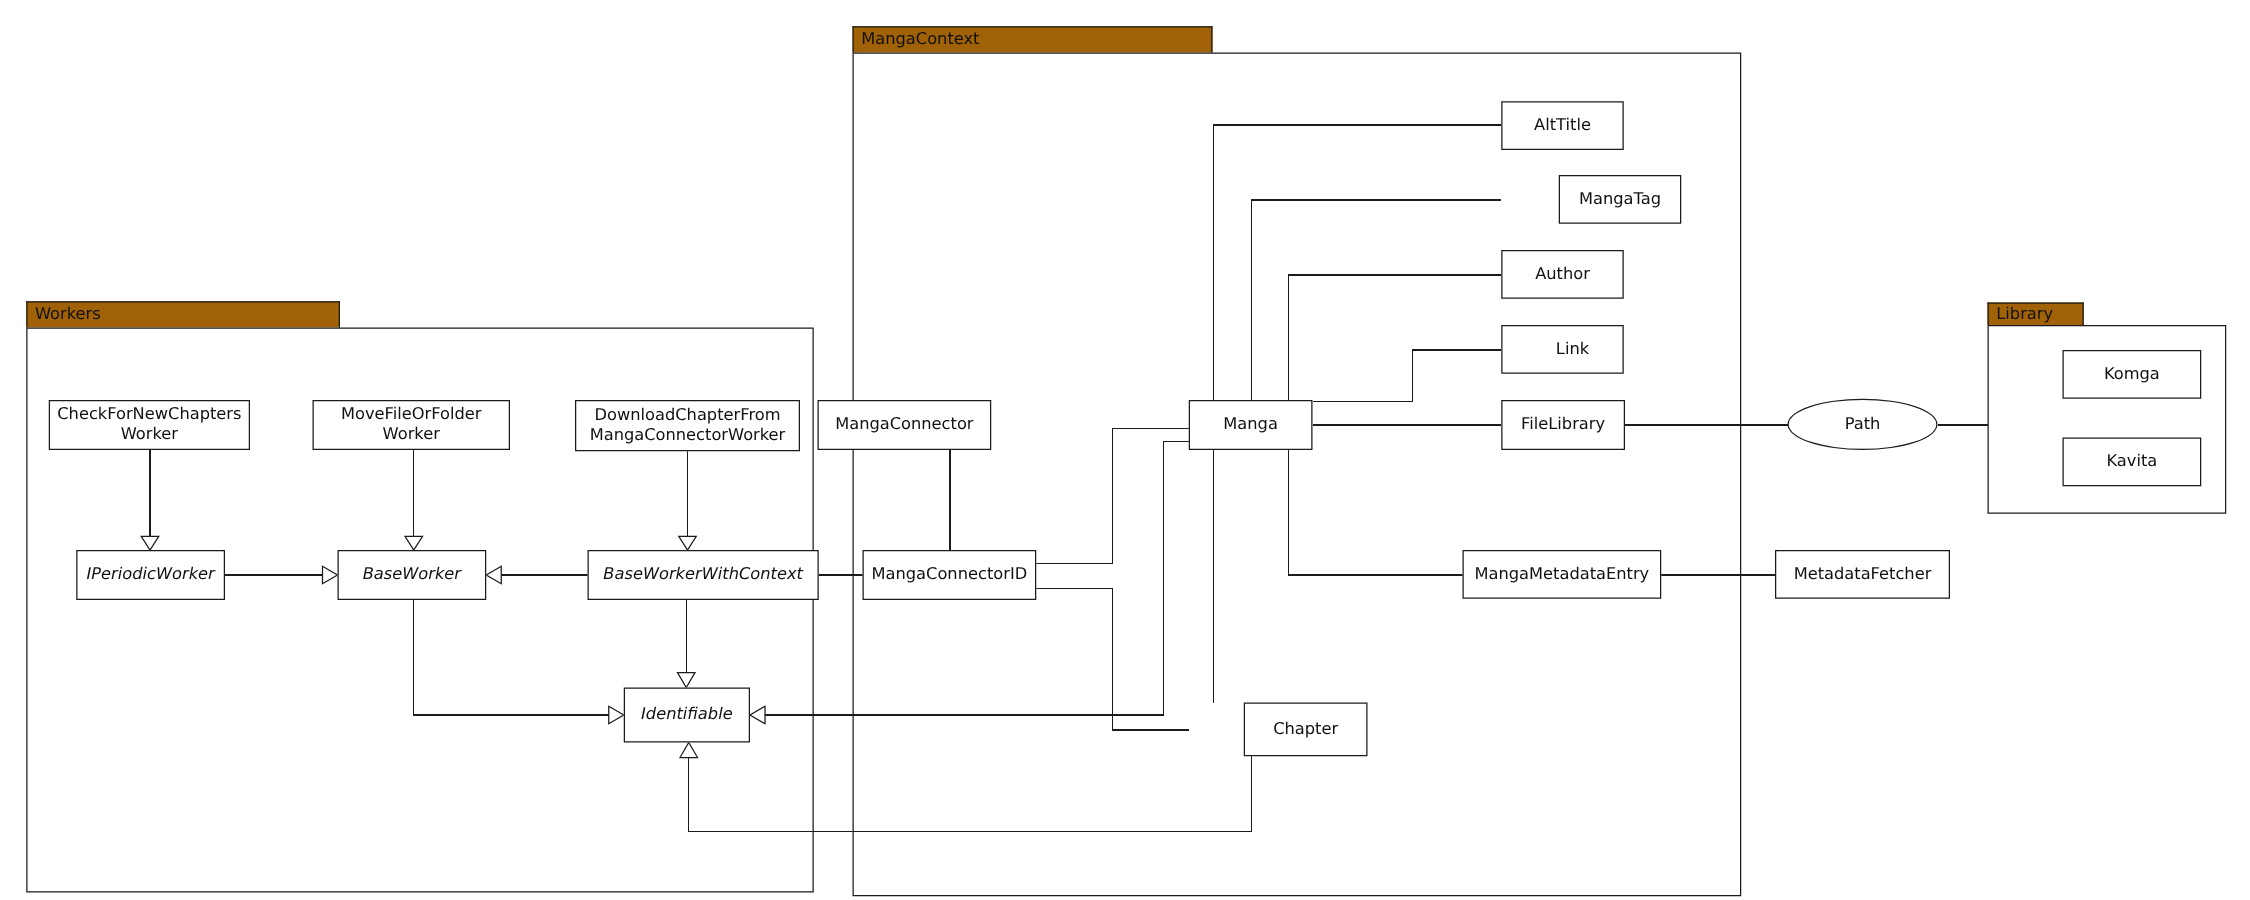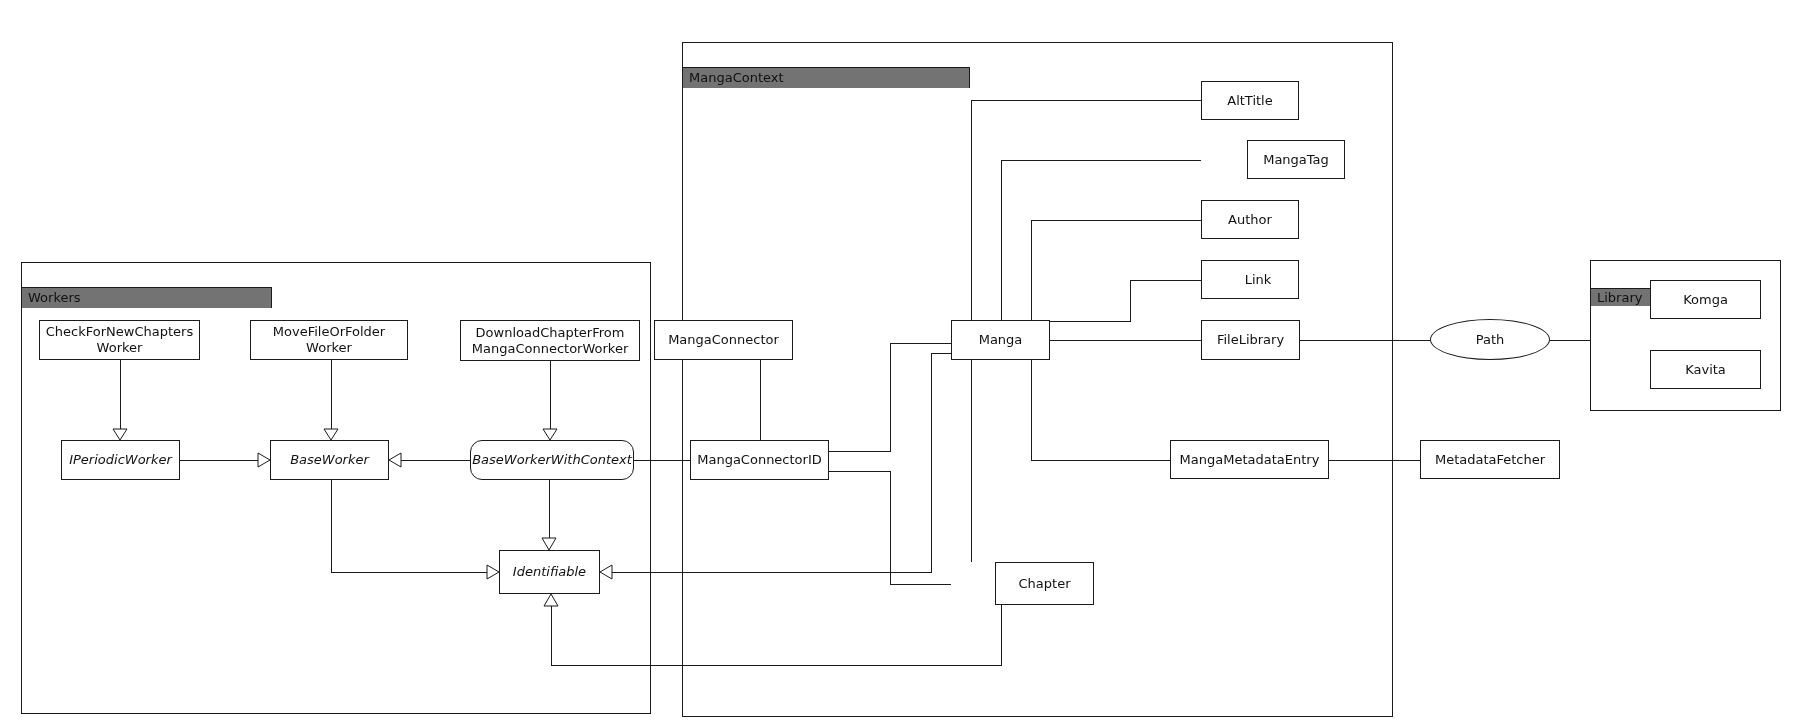--- a/index.html
+++ b/index.html
@@ -5,24 +5,23 @@
   html,body{margin:0;padding:0;background:#ffffff;}
   #canvas{
     position:relative;width:1800px;height:720px;background:#ffffff;
     font-family:"DejaVu Sans","Liberation Sans",sans-serif;color:#111111;
     overflow:hidden;
   }
   .pkg-body{
     position:absolute;border:1px solid #1b1b1b;background:transparent;z-index:1;
   }
   .pkg-tab{
-    position:absolute;border:1px solid #1b1b1b;border-bottom:none;background:#737373;
+    position:absolute;border:1px solid #1b1b1b;border-bottom:none;background:#a16207;
     z-index:1;font-size:13px;line-height:20px;padding-left:6px;box-sizing:border-box;
     color:#111111;
-    margin-top:46px;
   }
   #edges{position:absolute;left:0;top:0;z-index:2;}
   .node{
     position:absolute;border:1px solid #1b1b1b;background:#ffffff;z-index:3;
     display:flex;flex-direction:column;align-items:center;justify-content:center;
     font-size:13px;line-height:16px;text-align:center;box-sizing:border-box;
     white-space:nowrap;
   }
   .node.italic{font-style:italic;}
   .node.thick{border-width:1.5px;}
@@ -95,21 +94,21 @@
 
   <div class="node" style="left:460px;top:320px;width:180px;height:41px;">
     <span>DownloadChapterFrom</span>
     <span>MangaConnectorWorker</span>
   </div>
 
   <div class="node italic" style="left:61px;top:440px;width:119px;height:40px;">IPeriodicWorker</div>
 
   <div class="node italic" style="left:270px;top:440px;width:119px;height:40px;">BaseWorker</div>
 
-  <div class="node italic" style="left:470px;top:440px;width:164px;height:40px;border-radius:12px;">BaseWorkerWithContext</div>
+  <div class="node italic" style="left:470px;top:440px;width:185px;height:40px;">BaseWorkerWithContext</div>
 
   <div class="node italic" style="left:499px;top:550px;width:101px;height:44px;">Identifiable</div>
 
   <div class="node" style="left:654px;top:320px;width:139px;height:40px;">MangaConnector</div>
 
   <div class="node" style="left:690px;top:440px;width:139px;height:40px;">MangaConnectorID</div>
 
   <div class="node" style="left:951px;top:320px;width:99px;height:40px;">Manga</div>
 
   <div class="node" style="left:951px;top:562px;width:99px;height:43px;margin-left:44px;">Chapter</div>

